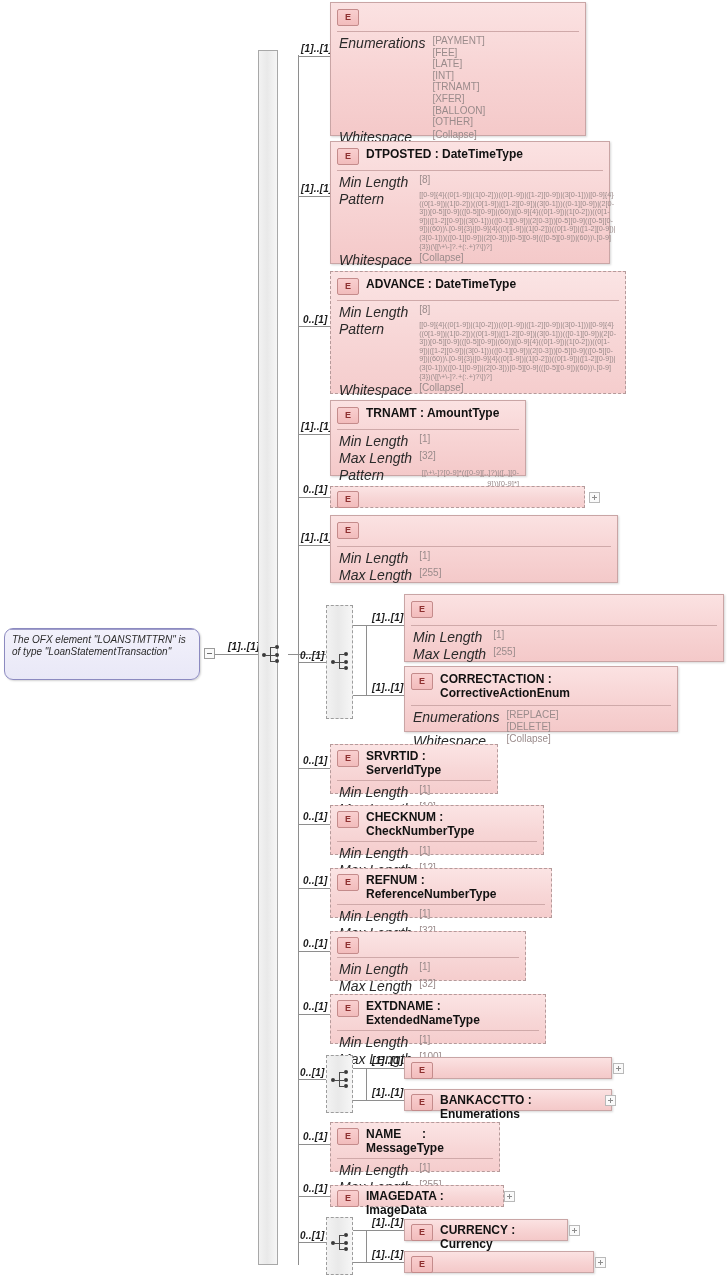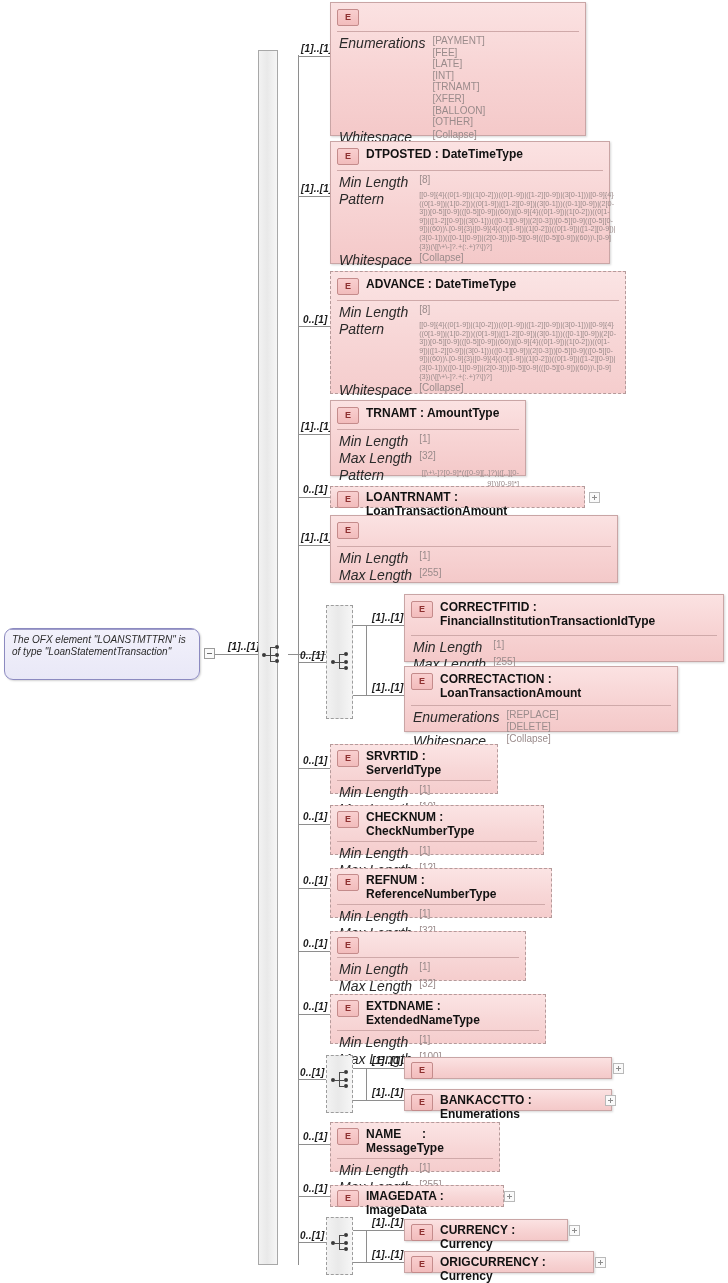--- a/index.html
+++ b/index.html
@@ -258,25 +258,20 @@
         <span class="fv">[Collapse]</span>
       </div>
     </div>
   </div>
 
   <div class="hline" style="left:298px;top:497px;width:32px;"></div>
   <div class="card" style="left:303px;top:484px;">0..[1]</div>
   <div class="node el dashed" style="left:330px;top:486px;width:255px;height:22px;">
     <div class="el-head" style="padding:3px 6px;">
       <span class="e-badge">E</span>
-      <span class="e-title">
-        <span>LOANTRNAMT</span>
-        <span>:</span>
-        <span>LoanTransactionAmount</span>
-      </span>
     </div>
   </div>
   <div class="plus" style="left:589px;top:492px;"></div>
 
   <div class="hline" style="left:298px;top:545px;width:32px;"></div>
   <div class="card" style="left:301px;top:532px;">[1]..[1]</div>
   <div class="node el" style="left:330px;top:515px;width:288px;height:68px;">
     <div class="el-head">
       <span class="e-badge">E</span>
     </div>
@@ -309,25 +304,20 @@
   </div>
   <div class="vline" style="left:366px;top:625px;height:70px;"></div>
   <div class="hline" style="left:353px;top:625px;width:13px;"></div>
   <div class="hline" style="left:353px;top:695px;width:13px;"></div>
 
   <div class="hline" style="left:366px;top:625px;width:38px;"></div>
   <div class="card" style="left:372px;top:612px;">[1]..[1]</div>
   <div class="node el" style="left:404px;top:594px;width:320px;height:68px;">
     <div class="el-head">
       <span class="e-badge">E</span>
-      <span class="e-title" style="display:block;">
-        <span>CORRECTFITID</span>
-        <span>:</span>
-        <span>FinancialInstitutionTransactionIdType</span>
-      </span>
     </div>
     <div class="e-rule" style="margin-top:2px;"></div>
     <div class="facets">
       <div class="frow">
         <span class="fk">Min Length</span>
         <span class="fv">[1]</span>
       </div>
       <div class="frow">
         <span class="fk">Max Length</span>
         <span class="fv">[255]</span>
@@ -336,21 +326,21 @@
   </div>
 
   <div class="hline" style="left:366px;top:695px;width:38px;"></div>
   <div class="card" style="left:372px;top:682px;">[1]..[1]</div>
   <div class="node el" style="left:404px;top:666px;width:274px;height:66px;">
     <div class="el-head">
       <span class="e-badge">E</span>
       <span class="e-title">
         <span>CORRECTACTION</span>
         <span>:</span>
-        <span>LoanTransactionAmount</span>
+        <span>CorrectiveActionEnum</span>
       </span>
     </div>
     <div class="e-rule"></div>
     <div class="facets enum">
       <div class="frow">
         <span class="fk">Enumerations</span>
         <span class="fv">
           <span class="ln">[REPLACE]</span>
           <span class="ln">[DELETE]</span>
         </span>
@@ -585,22 +575,17 @@
       </span>
     </div>
   </div>
   <div class="plus" style="left:569px;top:1225px;"></div>
 
   <div class="hline" style="left:366px;top:1262px;width:38px;"></div>
   <div class="card" style="left:372px;top:1249px;">[1]..[1]</div>
   <div class="node el" style="left:404px;top:1251px;width:190px;height:22px;">
     <div class="el-head" style="padding:3px 6px;">
       <span class="e-badge">E</span>
-      <span class="e-title">
-        <span>ORIGCURRENCY</span>
-        <span>:</span>
-        <span>Currency</span>
-      </span>
     </div>
   </div>
   <div class="plus" style="left:595px;top:1257px;"></div>
 
 </div>
 
 </body></html>

